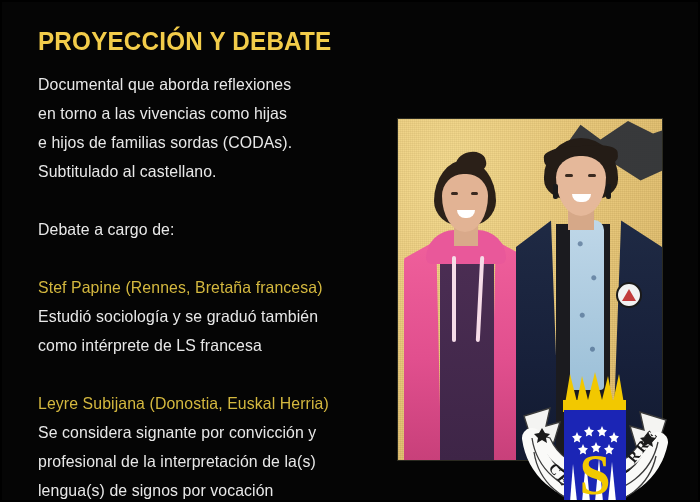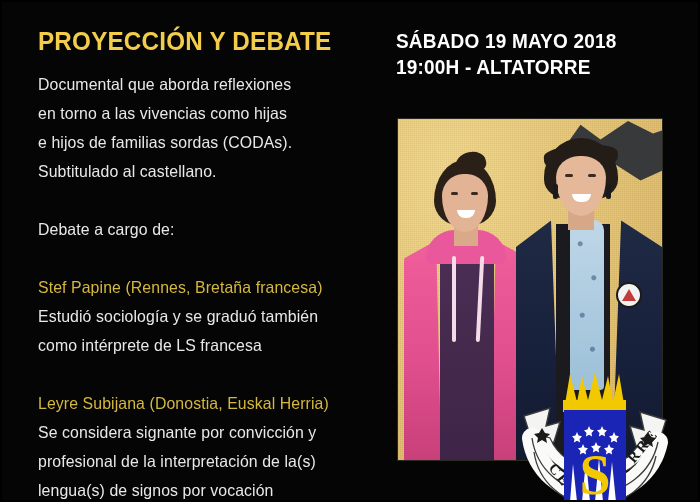--- a/index.html
+++ b/index.html
@@ -315,24 +315,20 @@
       <div class="fringe"></div>
       <div class="face"></div>
       <div class="earring l"></div>
       <div class="earring r"></div>
       <div class="eye l"></div>
       <div class="eye r"></div>
       <div class="smile"></div>
     </div>
   </div>
 
-  <div class="right-header">
-    <div class="header-line">SÁBADO 19 MAYO 2018</div>
-    <div class="header-line">19:00H - ALTATORRE</div>
-  </div>
 
   <div class="left-col">
 
     <div class="poster-title">PROYECCIÓN Y DEBATE</div>
 
     <div class="body-line">Documental que aborda reflexiones</div>
     <div class="body-line">en torno a las vivencias como hijas</div>
     <div class="body-line">e hijos de familias sordas (CODAs).</div>
     <div class="body-line">Subtitulado al castellano.</div>
 

